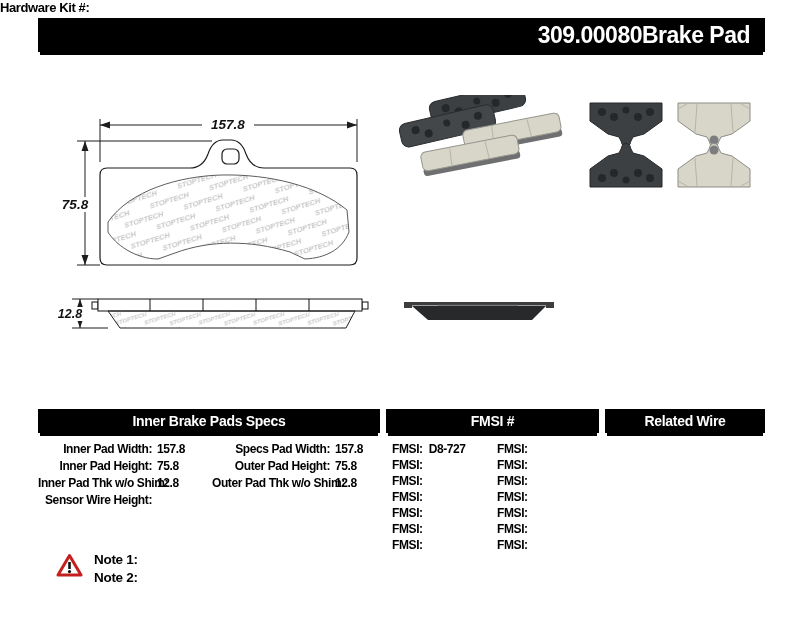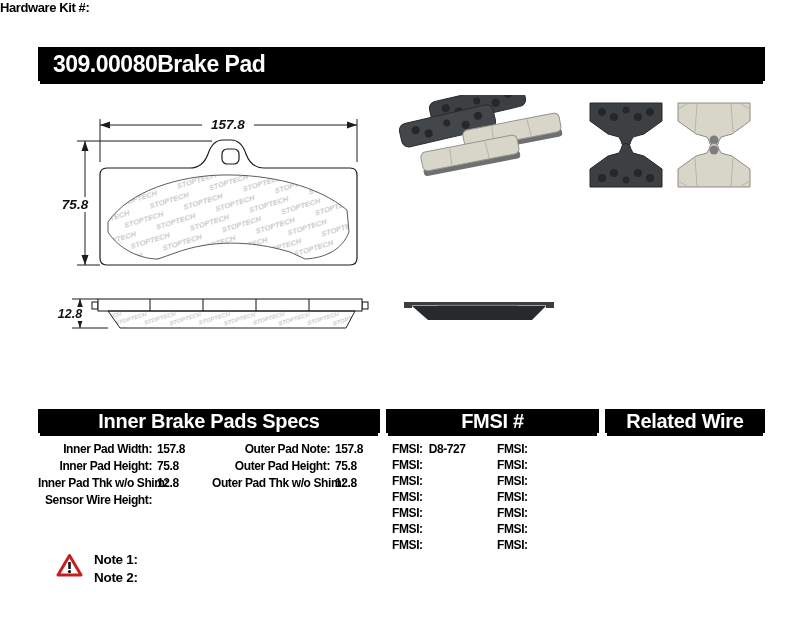--- a/index.html
+++ b/index.html
@@ -5,29 +5,28 @@
   html,body { margin:0; padding:0; background:#fff; }
   .page {
     position:relative; width:800px; height:619px; background:#ffffff;
     font-family:"Liberation Sans", sans-serif; font-weight:bold; color:#000;
     overflow:hidden;
   }
   
   .header-bar {
     position:absolute; left:38px; top:18px; width:727px; height:34px;
     background:#000; color:#fff; box-sizing:border-box; padding:0 15px;
-    display:flex; justify-content:flex-start; align-items:center;
+    display:flex; justify-content:flex-end; align-items:center;
     font-size:23px; letter-spacing:-0.5px;
     box-shadow:0 5px 0 -2px #000;
-    margin-top:29px;
   }
   
   .thead {
     position:absolute; top:409px; height:24px; background:#000; color:#fff;
-    font-size:20px; line-height:24px; text-align:center; letter-spacing:-0.3px;
+    font-size:14px; line-height:24px; text-align:center; letter-spacing:-0.3px;
     box-shadow:0 5px 0 -2px #000;
   }
   #thead-specs { left:38px; width:342px; display:flex; }
   #thead-specs span { flex:1; }
   #thead-fmsi { left:386px; width:213px; }
   #thead-related { left:605px; width:160px; }
   
   .spec-col { position:absolute; top:441px; font-size:12px; letter-spacing:-0.4px; }
   .spec-row { display:flex; height:17px; line-height:17px; white-space:nowrap; }
   .spec-row .lbl { text-align:right; }
@@ -212,21 +211,21 @@
       <span class="val">12.8</span>
     </div>
     <div class="spec-row">
       <span class="lbl">Sensor Wire Height:</span>
       <span class="val"></span>
     </div>
   </div>
 
   <div class="spec-col" id="outer-col">
     <div class="spec-row">
-      <span class="lbl">Outer Pad Note:</span>
+      <span class="lbl">Specs Pad Width:</span>
       <span class="val">157.8</span>
     </div>
     <div class="spec-row">
       <span class="lbl">Outer Pad Height:</span>
       <span class="val">75.8</span>
     </div>
     <div class="spec-row">
       <span class="lbl">Outer Pad Thk w/o Shim:</span>
       <span class="val">12.8</span>
     </div>

